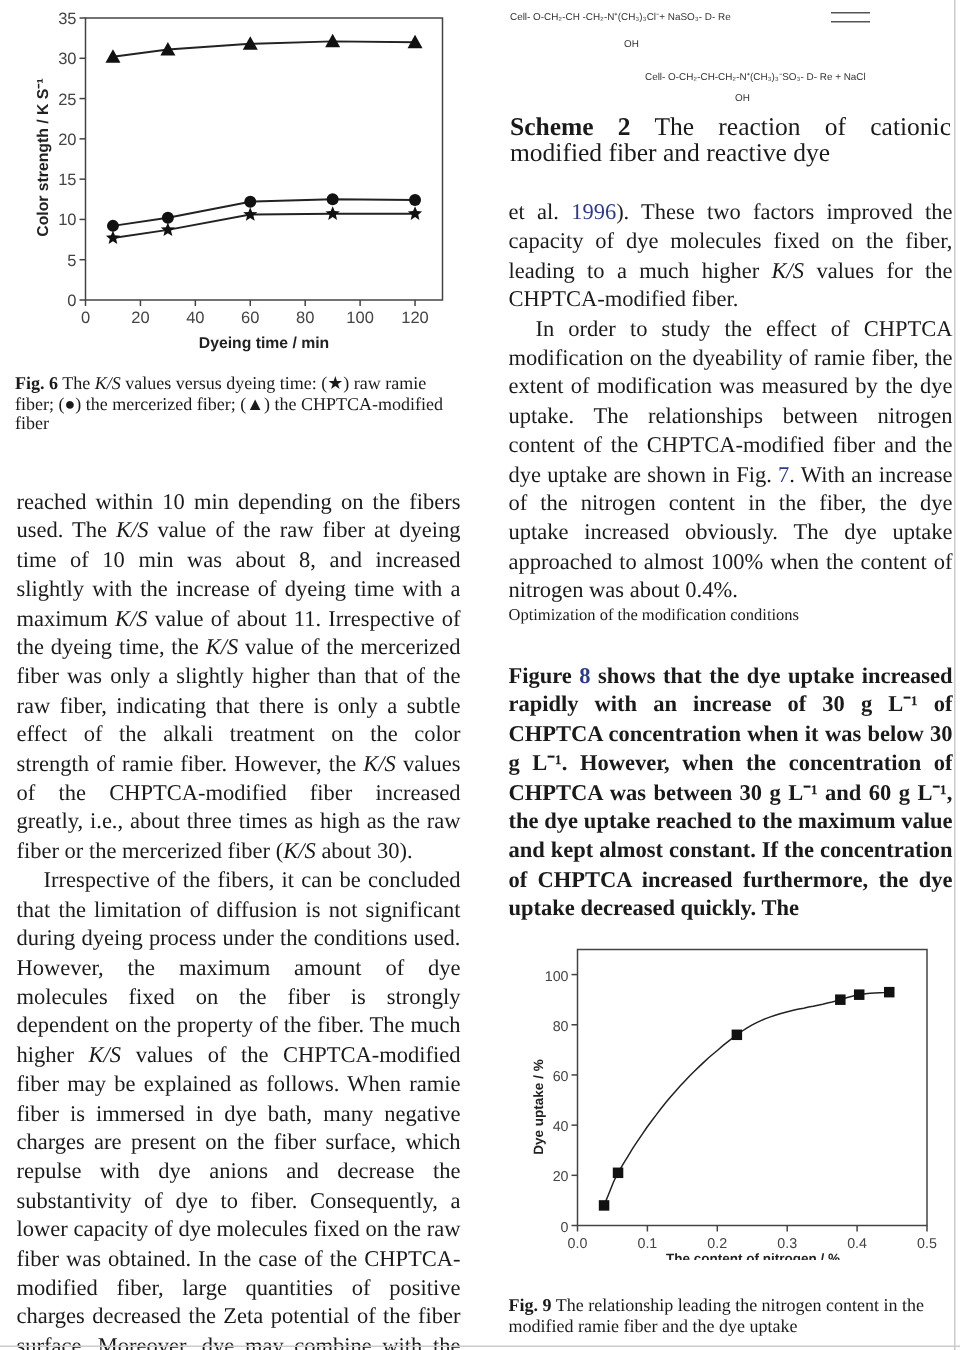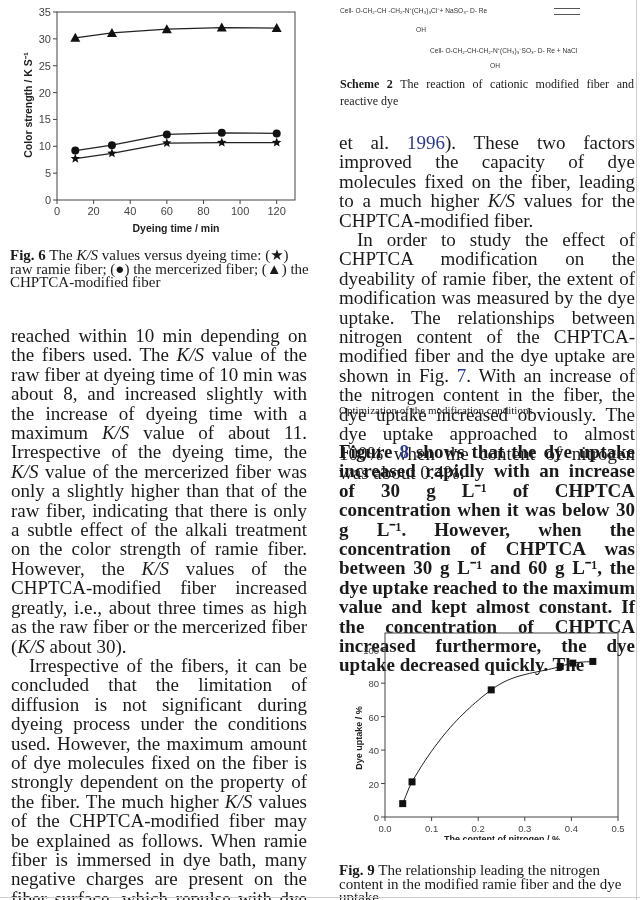--- a/index.html
+++ b/index.html
@@ -1,20 +1,20 @@
 <!DOCTYPE html>
 <html><head>
 <meta charset="utf-8">
 <style>
   html,body{margin:0;padding:0;}
   body{width:640px;height:900px;background:#ffffff;position:relative;overflow:hidden;font-family:"Liberation Serif",serif;color:#1a1a1a;}
-  .col{position:absolute;font-size:19px;line-height:19.4px;text-align:justify;}
+  .col{position:absolute;font-size:15px;line-height:19.4px;text-align:justify;}
   .col p{margin:0;}
   .indent{text-indent:18px;}
-  .cap{position:absolute;font-size:15px;line-height:13.5px;font-family:"Liberation Serif",serif;}
+  .cap{position:absolute;font-size:12px;line-height:13.5px;font-family:"Liberation Serif",serif;}
   .cap b{font-weight:bold;}
   .link{color:#2b3a8c;}
   .ital{font-style:italic;}
   svg text{font-family:"Liberation Sans",sans-serif;}
   .heading{position:absolute;font-size:11px;}
   .scheme{position:absolute;font-family:"Liberation Sans",sans-serif;font-size:6.6px;color:#333;}
   .scheme .oh{position:absolute;}
   .border-r{position:absolute;left:636px;top:0;width:1px;height:900px;background:#ccc;}
   .border-b{position:absolute;left:0;top:897px;width:640px;height:1px;background:#ccc;}
   .watermark{position:absolute;left:530px;top:916px;font-family:Liberation Serif, serif;font-size:11px;color:#c8c8c8;margin-top:24px;}
@@ -90,21 +90,21 @@
 </div>
 
 <div class="scheme" style="left:340px;top:6px;width:290px;height:66px;">
   <div style="position:absolute;left:0;top:0;white-space:nowrap;">Cell- O-CH₂-CH -CH₂-N⁺(CH₃)₃Cl⁻+  NaSO₃- D- Re</div>
   <div style="position:absolute;left:214px;top:2px;width:26px;height:5px;border-top:1px solid #555;border-bottom:1px solid #555;"></div>
   <div class="oh" style="left:76px;top:20px;">OH</div>
   <div style="position:absolute;left:90px;top:40px;white-space:nowrap;">Cell- O-CH₂-CH-CH₂-N⁺(CH₃)₃⁻SO₃- D- Re  + NaCl</div>
   <div class="oh" style="left:150px;top:56px;">OH</div>
 </div>
 
-<div class="cap" style="left:340px;top:76px;width:294px;font-size:12px;line-height:17px;text-align:justify;">
+<div class="cap" style="left:340px;top:76px;width:294px;font-size:17px;line-height:17px;text-align:justify;">
   <b>Scheme 2</b><span> The reaction of cationic modified fiber and reactive dye</span>
 </div>
 
 <div class="col" style="left:339px;top:133px;width:296px;">
   <p><span>et al. </span><a class="link">1996</a><span>). These two factors improved the capacity of dye molecules fixed on the fiber, leading to a much higher </span><span class="ital">K/S</span><span> values for the CHPTCA-modified fiber.</span></p>
   <p class="indent"><span>In order to study the effect of CHPTCA modification on the dyeability of ramie fiber, the extent of modification was measured by the dye uptake. The relationships between nitrogen content of the CHPTCA-modified fiber and the dye uptake are shown in Fig. </span><a class="link">7</a><span>. With an increase of the nitrogen content in the fiber, the dye uptake increased obviously. The dye uptake approached to almost 100% when the content of nitrogen was about 0.4%.</span></p>
 </div>
 
 <div class="heading" style="left:339px;top:404px;">Optimization of the modification conditions</div>
 

